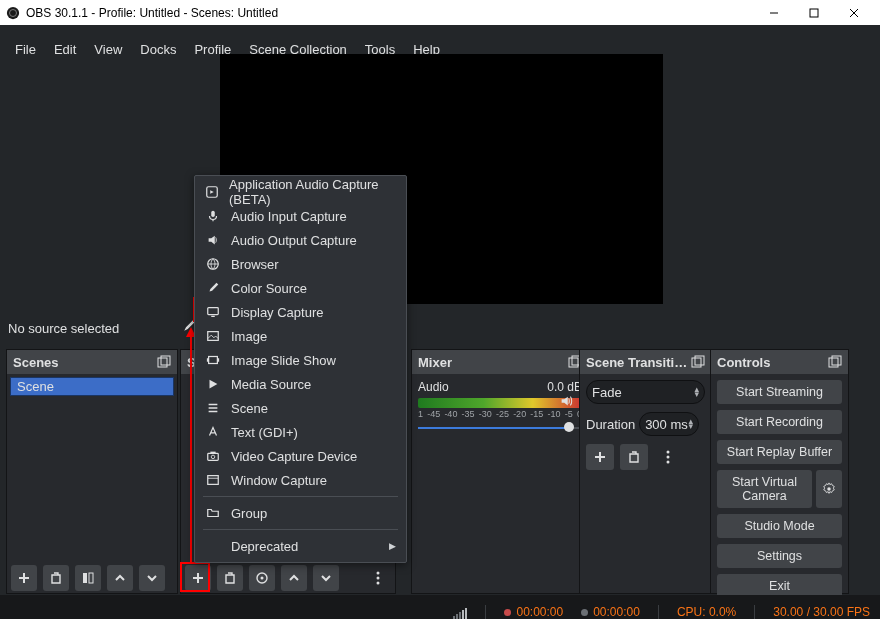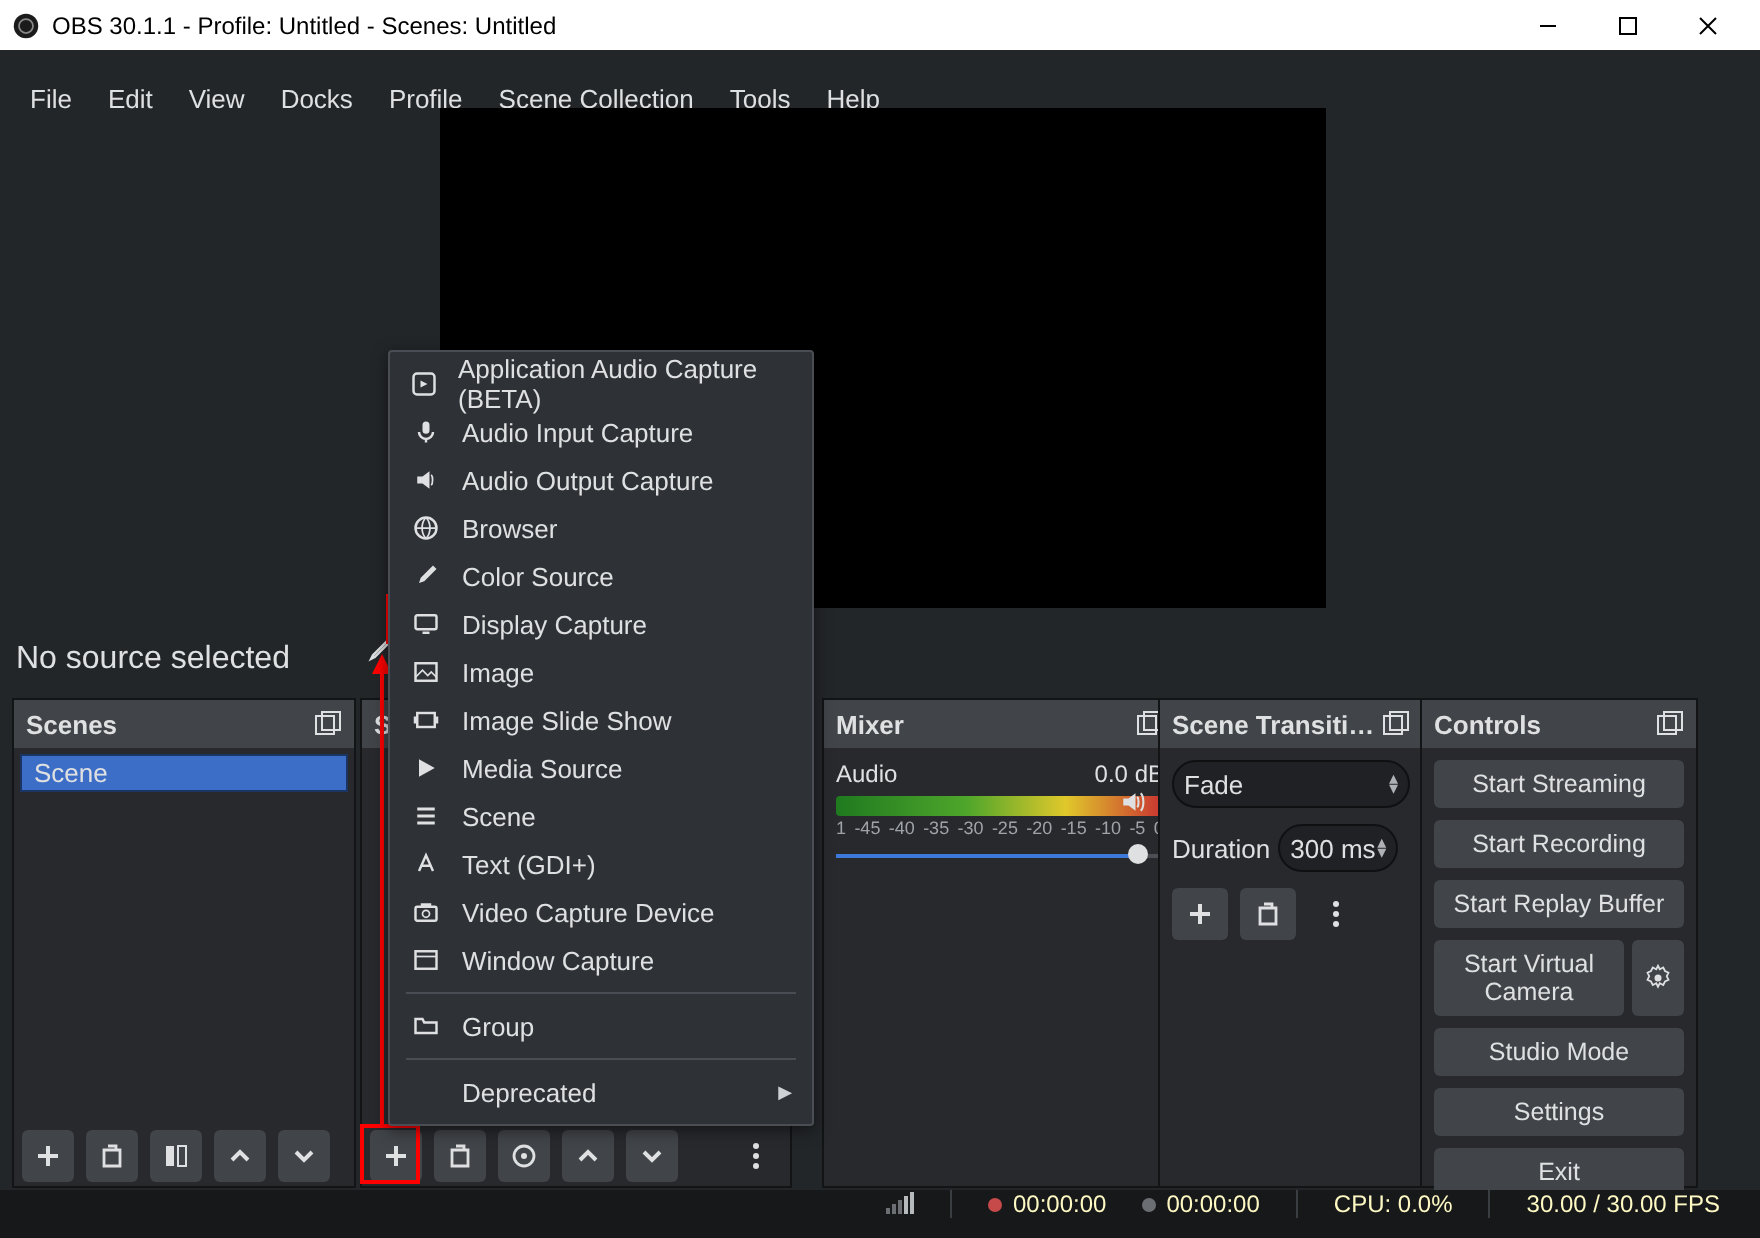--- a/index.html
+++ b/index.html
@@ -5,21 +5,21 @@
 * { margin:0; padding:0; box-sizing:border-box; font-family:"Segoe UI",Arial,sans-serif; }
 body { width:880px; height:619px; background:#232629; color:#dfe0e1; font-size:13px; overflow:hidden; position:relative; }
 .titlebar { height:25px; background:#fff; color:#000; display:flex; align-items:center; padding:0 6px; font-size:12px; }
 .titlebar .logo { width:14px; height:14px; margin-right:6px; }
 .titlebar .tb-title { flex:1; }
 .titlebar .winbtn { width:40px; height:25px; display:flex; align-items:center; justify-content:center; }
 .titlebar .winbtn svg { width:10px; height:10px; }
 .menubar { height:24px; background:#232629; display:flex; align-items:center; padding:0 6px; gap:0; font-size:13px; }
 .menubar > div { padding:3px 9px; cursor:default;margin-top:24px; }
 .preview { position:absolute; left:220px; top:54px; width:443px; height:250px; background:#000; }
-.noselect { position:absolute; left:8px; top:321px; font-size:16px; }
+.noselect { position:absolute; left:8px; top:321px; font-size:13px; }
 .wrenchbtn { position:absolute; left:183px; top:318px; width:14px; height:14px; display:flex; align-items:center; justify-content:center; }
 .wrenchbtn svg { width:14px; height:14px; fill:#dfe0e1; }
 .dock { position:absolute; background:#27292d; border:1px solid #131416; }
 .dock-head { height:24px; background:#414448; display:flex; align-items:center; padding:0 6px; font-weight:700; font-size:13px; justify-content:space-between; }
 .dock-head .popicon { width:14px;height:14px; }
 .dock-scenes { left:6px; top:349px; width:172px; height:245px; }
 .dock-scenes .scenelist { padding:3px; }
 .scene-row { background:#3c6dc7; border:1px solid #1a3563; padding:1px 6px; font-size:13px; }
 .dock-bottom { position:absolute; bottom:0; left:0; right:0; height:30px; display:flex; align-items:center; gap:6px; padding:0 4px; background:#27292d; }
 .iconbtn { width:26px; height:26px; background:#414448; border-radius:3px; display:flex; align-items:center; justify-content:center; }
@@ -49,21 +49,21 @@
 .spin { width:60px; }
 .trans-btns { display:flex; gap:6px; }
 .smbtn { background:#414448; border-radius:3px; width:28px;height:26px; display:flex; align-items:center; justify-content:center; }
 .smbtn svg { width:14px;height:14px;fill:#dfe0e1; }
 .dock-ctrl { left:710px; top:349px; width:139px; height:245px; }
 .ctrl-body { padding:6px; display:flex; flex-direction:column; gap:6px; }
 .ctrl-btn { background:#414448; border-radius:3px; text-align:center; padding:5px 0; font-size:12.5px; }
 .vcam-row { display:flex; gap:4px; }
 .vcam-row .ctrl-btn { flex:1; }
 .gearbtn { width:26px; background:#414448; border-radius:3px; display:flex; align-items:center; justify-content:center; }
-.statusbar { position:absolute; left:0; right:0; bottom:0; height:24px; background:#17181a; display:flex; align-items:flex-start; justify-content:flex-end; gap:18px; padding:0 20px; font-size:12px; color:#fef9c3; }
+.statusbar { position:absolute; left:0; right:0; bottom:0; height:24px; background:#17181a; display:flex; align-items:flex-end; justify-content:flex-end; gap:18px; padding:0 10px; font-size:12px; color:#f97316; }
 .statusbar .sep { width:1px; height:14px; background:#3a3d41; }
 .sb-item { display:flex; align-items:center; gap:5px; }
 .dot { width:7px;height:7px;border-radius:50%; }
 .dot.red { background:#c74a4a; }
 .dot.grey { background:#6b6f74; }
 .bars { display:flex; gap:1px; align-items:flex-end; height:12px; }
 .bars span { width:2px; background:#6b6f74; }
 .bars span.on { background:#b7babd; }
 .ctxmenu { position:absolute; left:194px; top:175px; width:213px; background:#2e3136; border:1px solid #4a4e54; border-radius:2px; padding:4px 0; font-size:13px; box-shadow:0 2px 8px rgba(0,0,0,.5); z-index:20; }
 .ctxmenu .mi { display:flex; align-items:center; gap:10px; padding:4px 10px; height:24px; }

